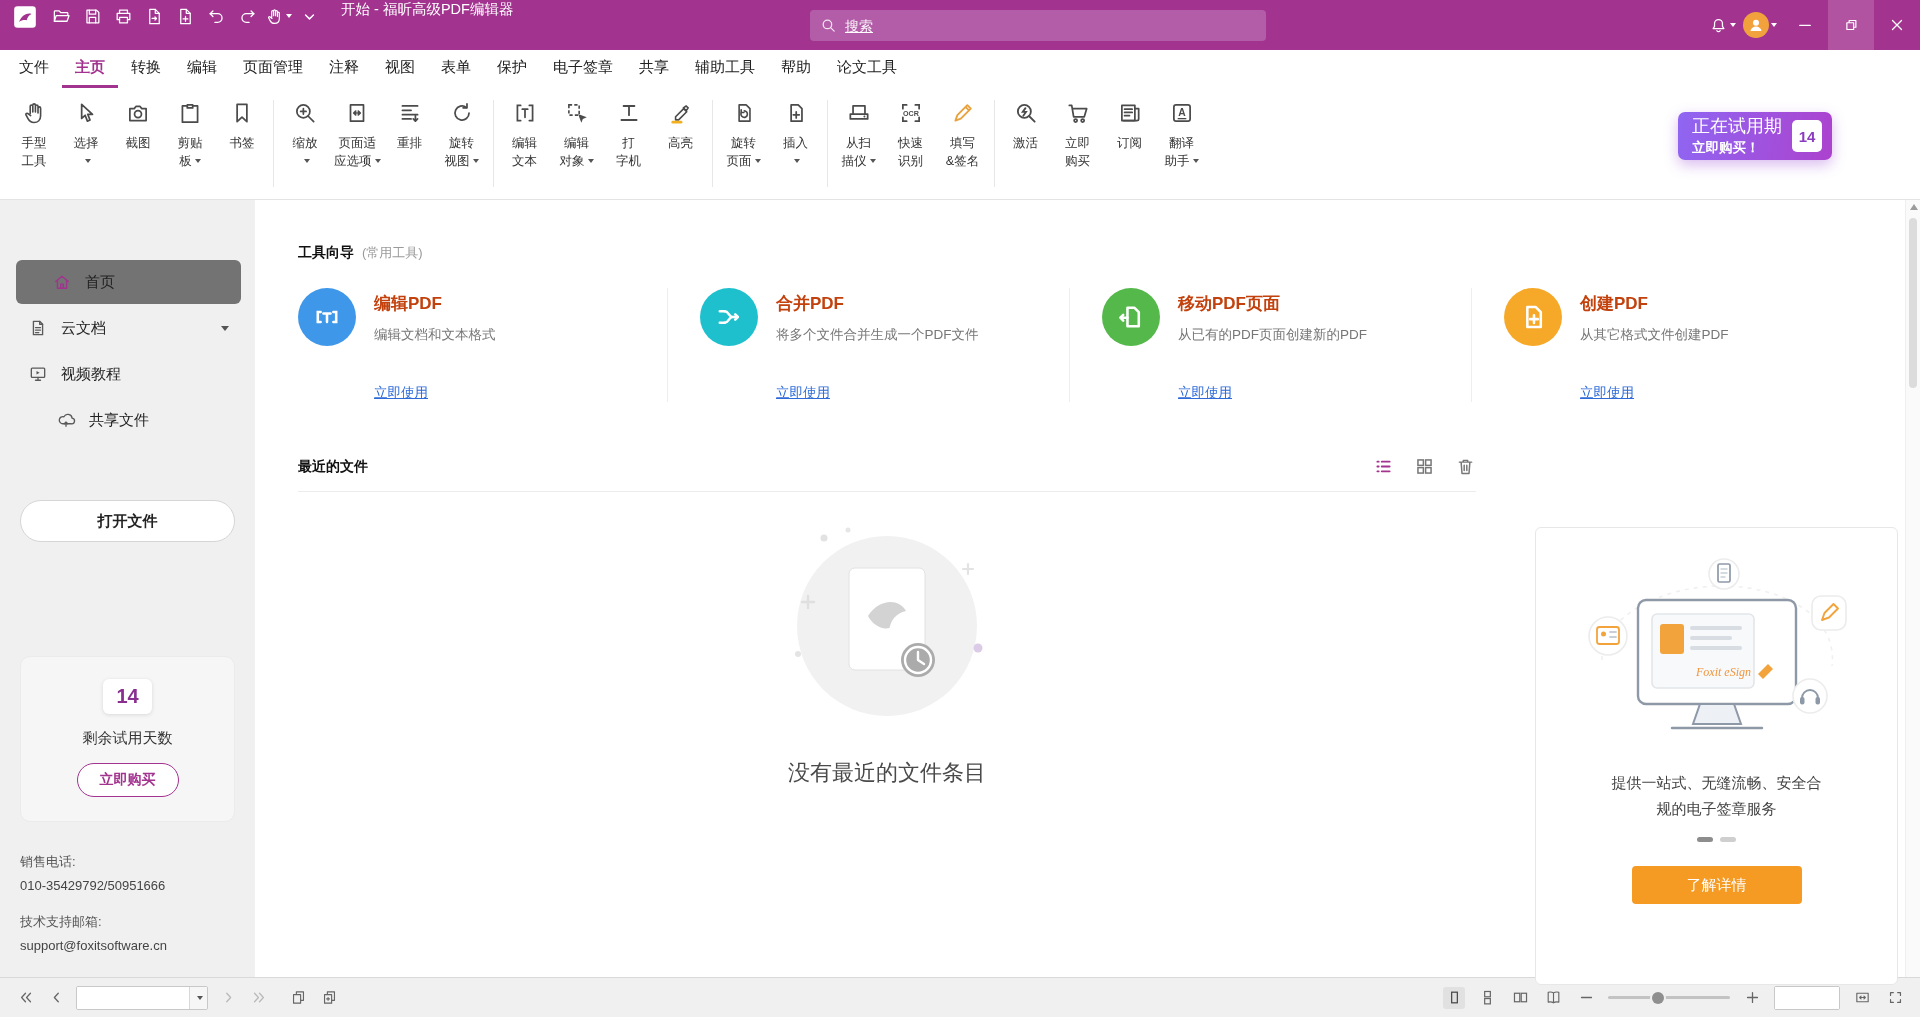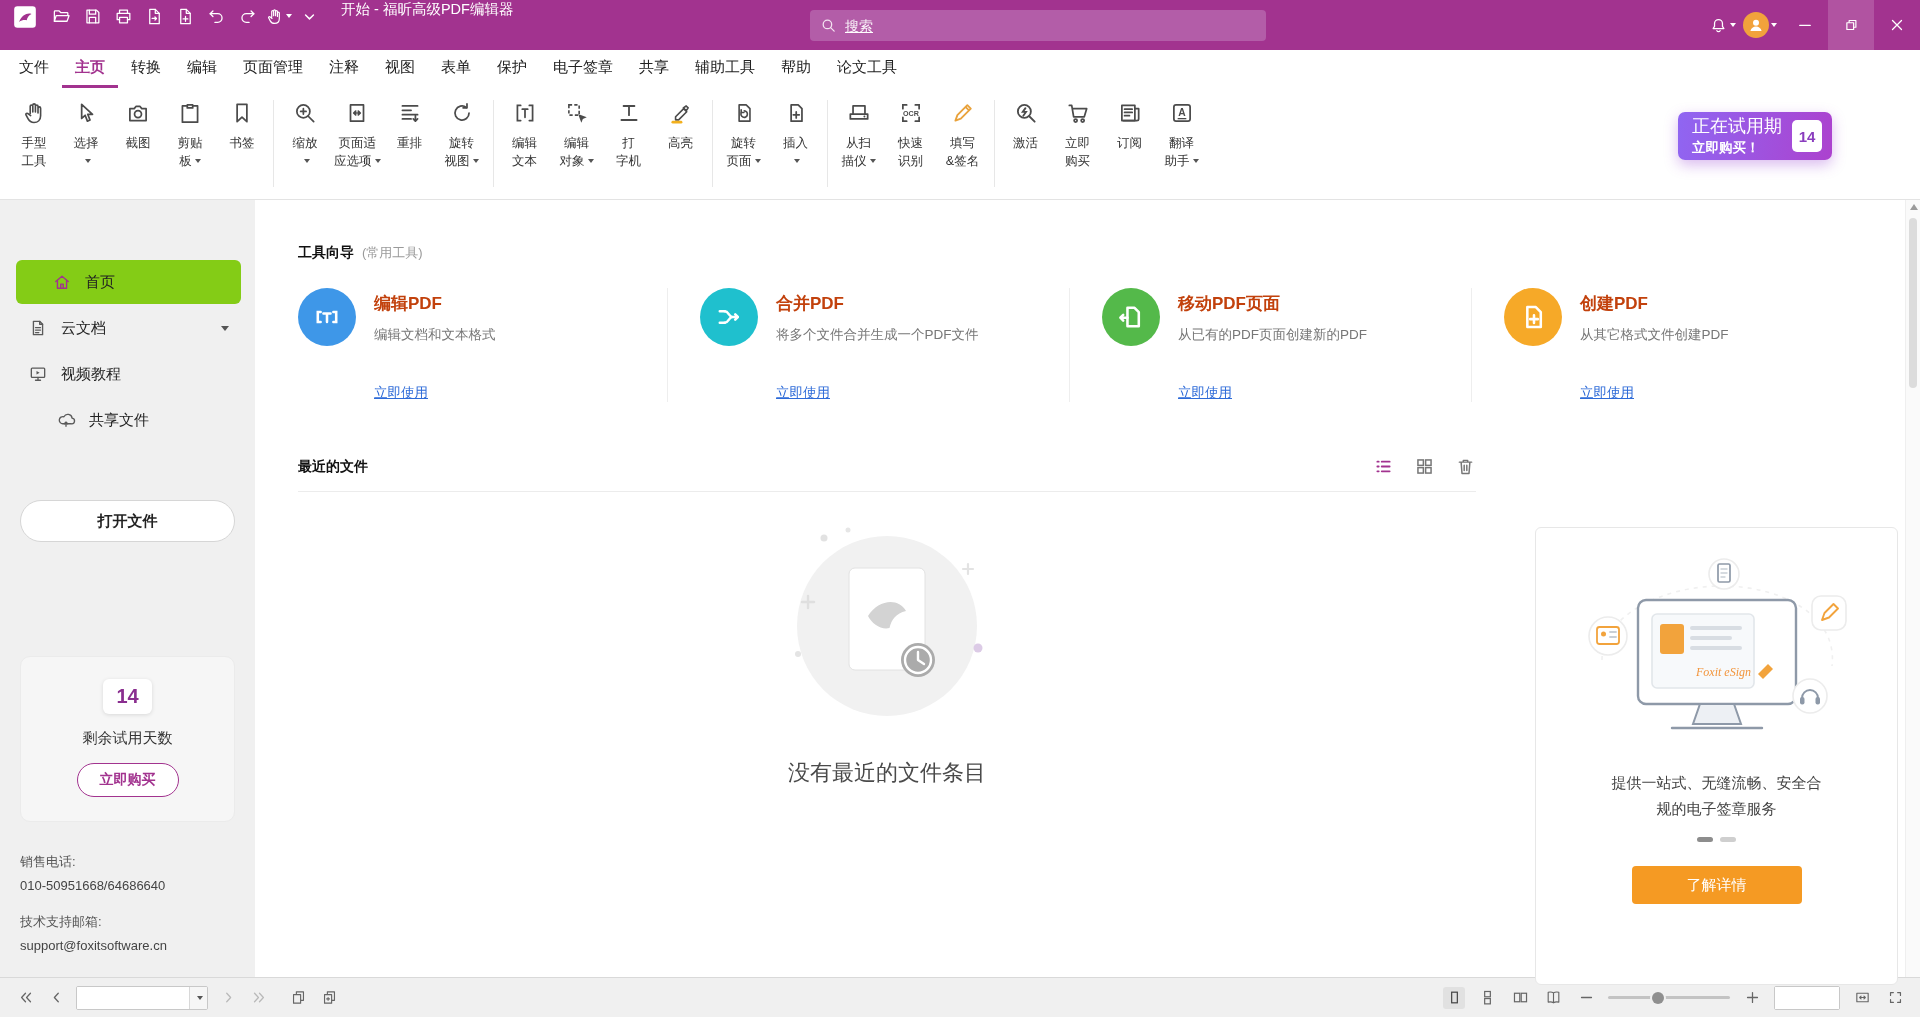--- a/index.html
+++ b/index.html
@@ -45,21 +45,21 @@
   .trial-badge-lines .l1 { font-size:18px;font-family:Liberation Mono, monospace; }
   .trial-badge-lines .l2 { font-size:13.5px; font-weight:bold; }
   .trial-count { min-width:30px; height:32px; background:#fff; border-radius:5px; color:#8A3DBE; font-weight:bold; font-size:15px; display:flex; align-items:center; justify-content:center; padding:0 5px; }
 
   
   .workarea { flex:1; display:flex; min-height:0; position:relative; }
 
   
   .sidebar { width:255px; background:#F0F0F0; flex:0 0 auto; padding-top:58px; position:relative; }
   .side-item { height:44px; margin:2px 14px 2px 16px; border-radius:6px; display:flex; align-items:center; gap:13px; padding:0 12px; font-size:15px; color:#222; }
-  .side-item.selected { background:#84cc16;padding-left:36px; }
+  .side-item.selected { background:#737373;padding-left:36px; }
   .side-item.selected .sicon { color:#A2338F; }
   .side-item.indent { padding-left:40px; }
   .sicon { color:#5A5A5A; display:flex; }
   .sicon svg { width:20px; height:20px; }
   .side-caret { margin-left:auto; display:inline-block; width:0; height:0; border-left:4px solid transparent; border-right:4px solid transparent; border-top:5px solid #555; }
   .open-btn { margin:58px 20px 0 20px; width:215px; height:42px; border-radius:21px; background:#fff; border:1px solid #D6D6D6; font-weight:bold; font-size:15px; color:#222; display:flex; align-items:center; justify-content:center; }
   .trial-card { margin:114px 20px 0 20px; background:#F6F6F6; border:1px solid #EBEBEB; border-radius:10px; padding:22px 0 24px; text-align:center; }
   .trial-days { display:inline-block; background:#fff; border-radius:6px; box-shadow:0 1px 4px rgba(0,0,0,.12); padding:6px 13px; font-size:20px; font-weight:bold; color:#8A2E8F; }
   .trial-label { margin-top:15px; font-size:15px; color:#333; }
   .trial-buy { display:inline-block; margin-top:15px; padding:7px 22px; border:1px solid #A2338F; border-radius:17px; color:#A2338F; font-size:14px; font-weight:bold; background:#fff; }
@@ -585,21 +585,21 @@
 
       <div class="trial-card">
         <span class="trial-days">14</span>
         <div class="trial-label">剩余试用天数</div>
         <span class="trial-buy">立即购买</span>
       </div>
 
       <div class="contact">
         <div class="row">
           <div>销售电话:</div>
-          <div class="val">010-50951668/64686640</div>
+          <div class="val">010-35429792/50951666</div>
         </div>
         <div class="row">
           <div>技术支持邮箱:</div>
           <div class="val">support@foxitsoftware.cn</div>
         </div>
       </div>
     </aside>
 
     <section class="content">
 

